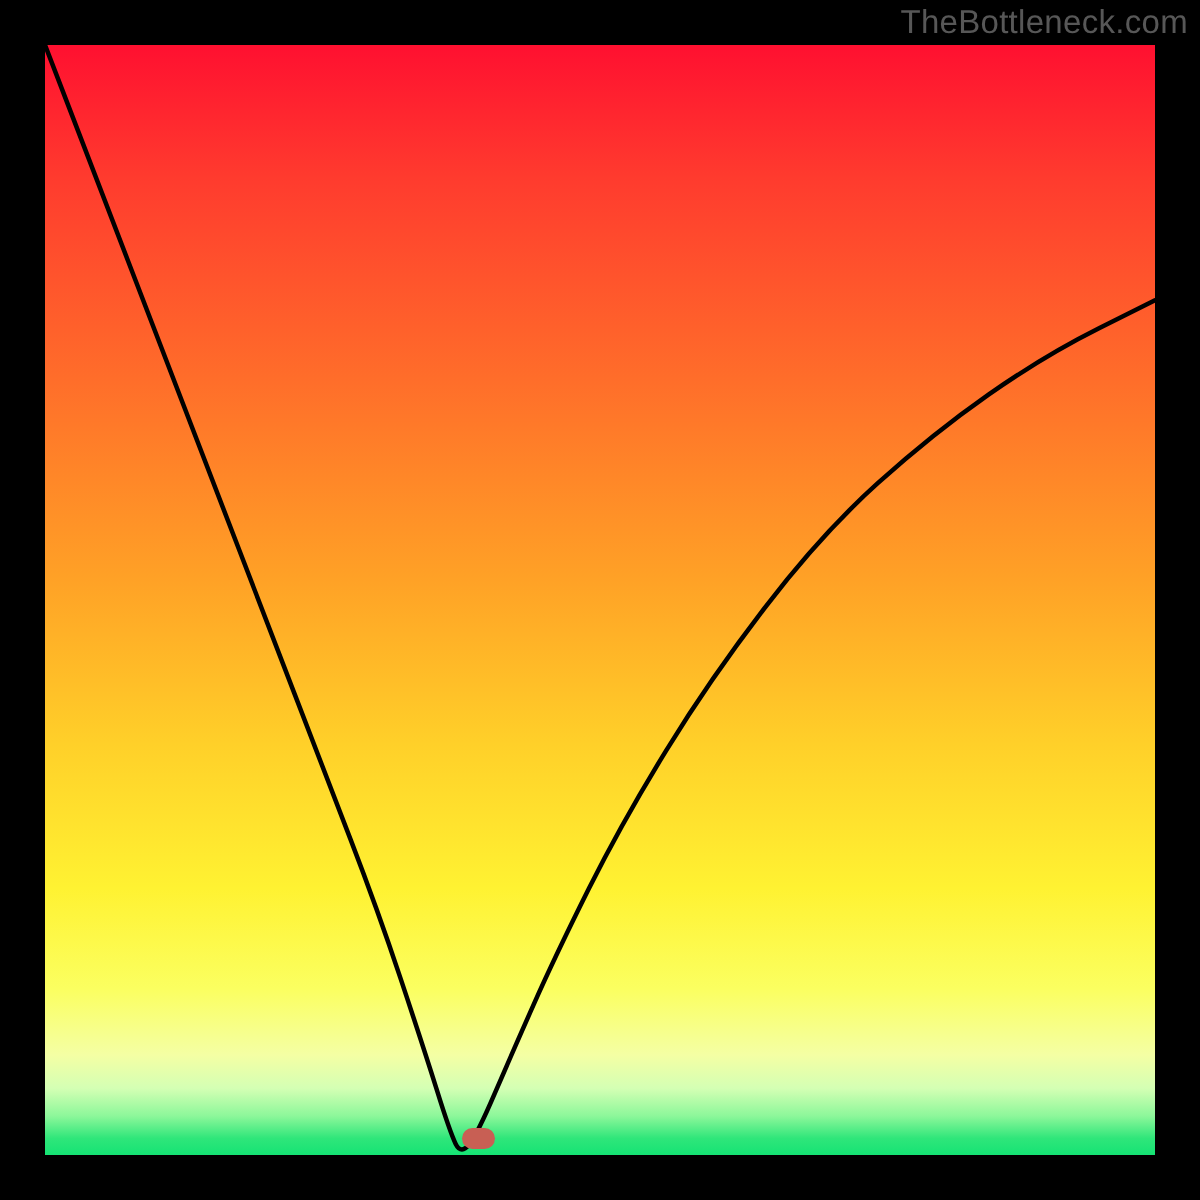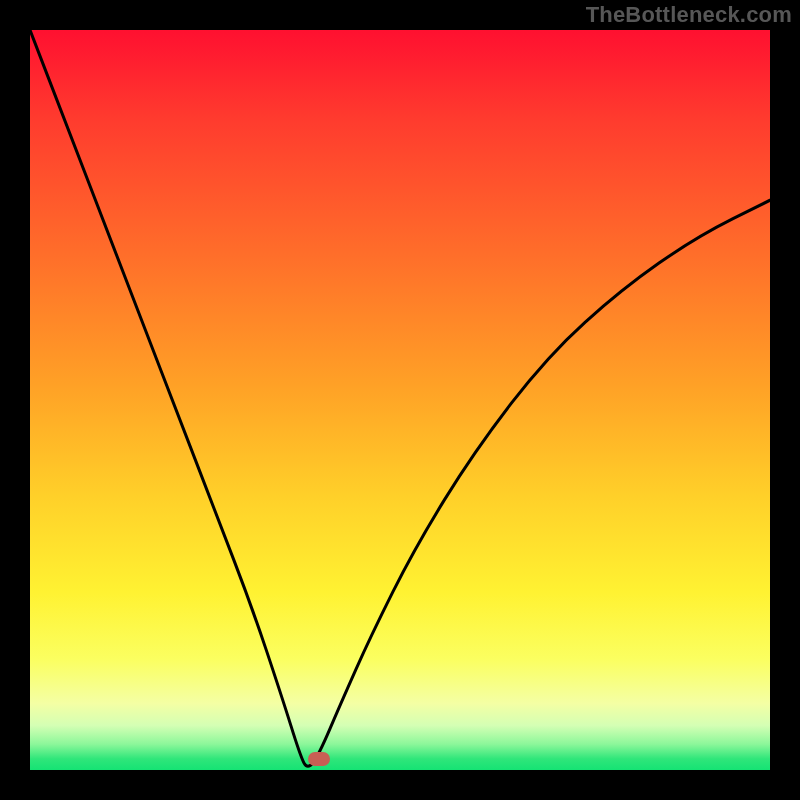--- a/index.html
+++ b/index.html
@@ -16,21 +16,21 @@
     width: 800px;
     height: 800px;
     background: #000;
   }
   .watermark {
     position: absolute;
     top: 2px;
     right: 8px;
     color: #575757;
     font-size: 22px;
-    font-weight: 700;
+    font-weight: 400;
     letter-spacing: 0.2px;
     z-index: 5;
   }
   .plot {
     position: absolute;
     left: 30px;
     top: 30px;
     width: 740px;
     height: 740px;
     overflow: hidden;

